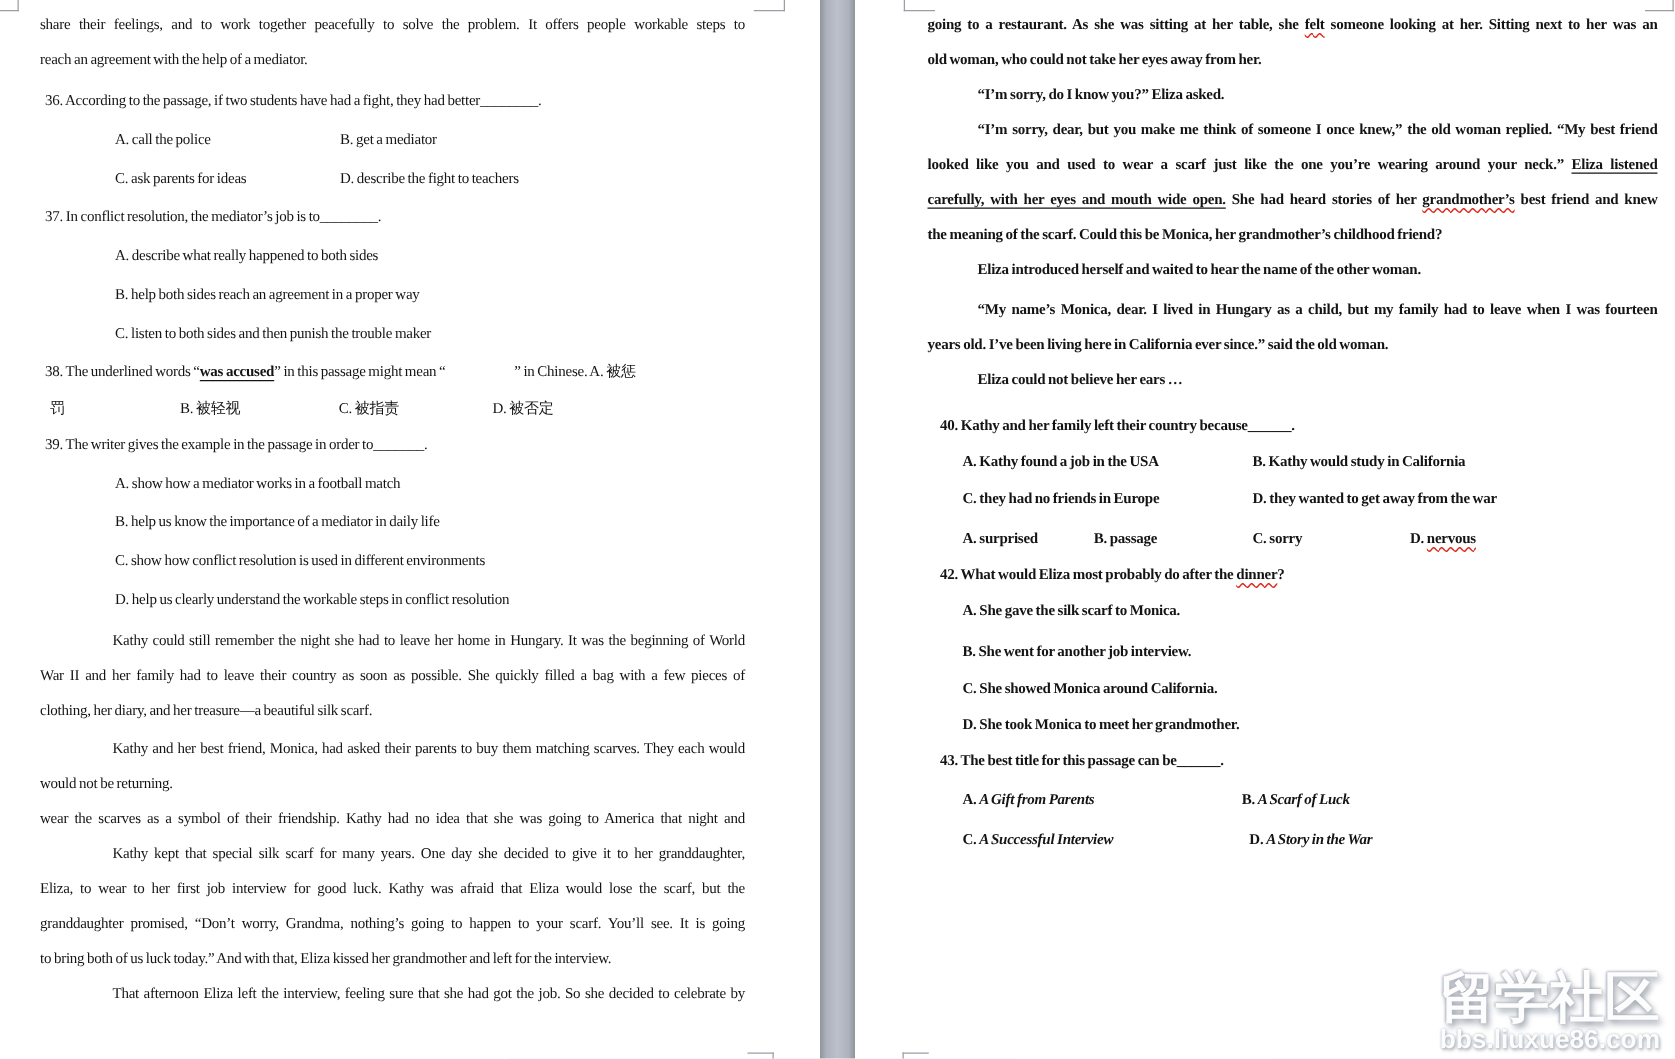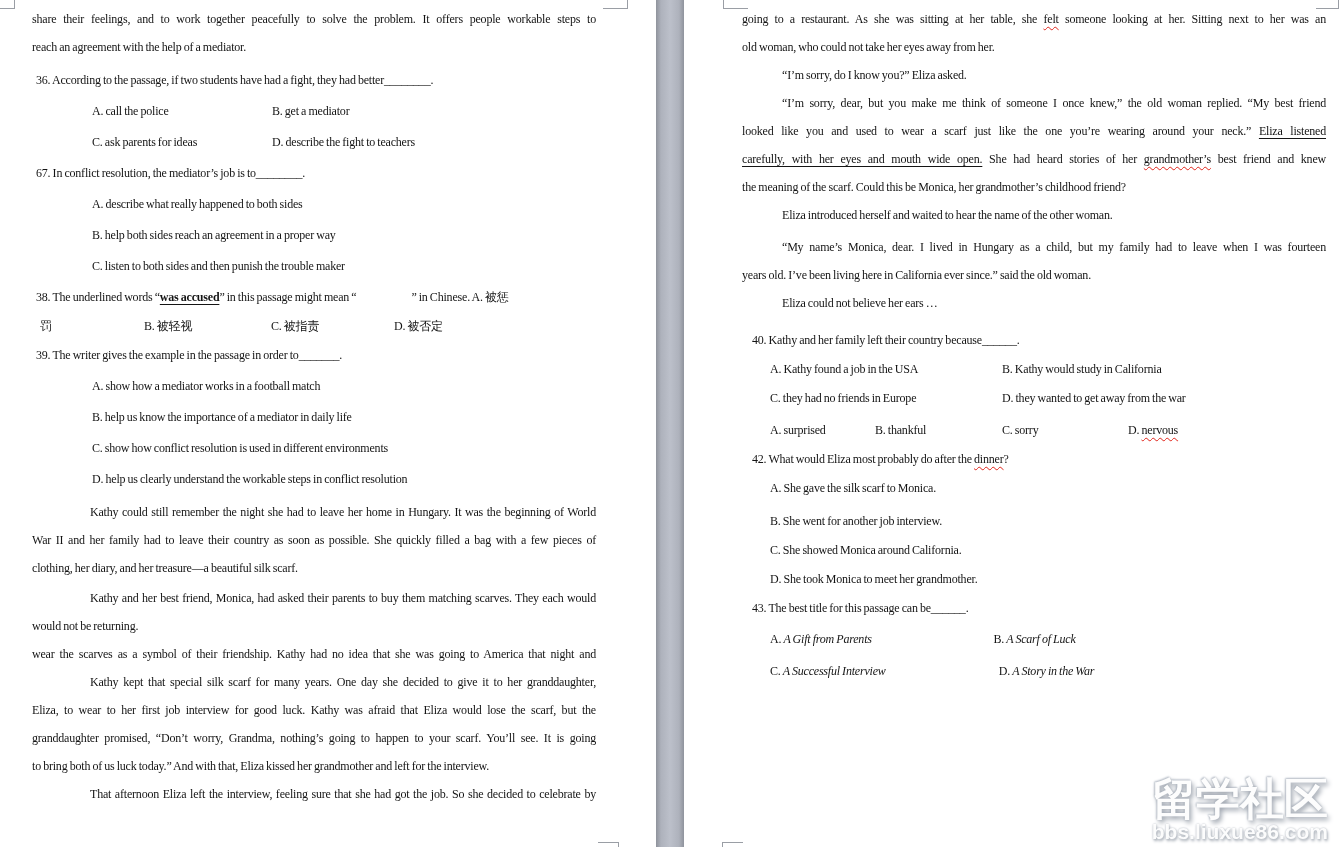--- a/index.html
+++ b/index.html
@@ -1,21 +1,21 @@
 <!DOCTYPE html>
 <html><head>
 <meta charset="utf-8">
 <style>
   html,body{margin:0;padding:0;background:#e8e8e8;}
   .canvas{position:relative;width:1340px;height:847px;background:#ffffff;overflow:hidden;
           font-family:"Liberation Serif","DejaVu Serif",serif;color:#141414;
           font-size:12px;letter-spacing:-0.2px;word-spacing:-0.6px;}
   .page{position:absolute;top:0;height:847px;background:#ffffff;overflow:hidden;}
   .page-left{left:0;width:600px;padding-left:11px;}
-  .page-right{left:684px;width:656px;}
+  .page-right{left:684px;width:656px;font-weight:bold;}
   .gutter{position:absolute;top:0;left:656px;width:28px;height:847px;
           background:linear-gradient(90deg,#8f939c 0%,#aeb2bc 18%,#bcc0ca 50%,#aeb2bc 82%,#8f939c 100%);}
   .textcol{position:absolute;top:5px;}
   .page-left .textcol{left:32px;width:564px;}
   .page-right .textcol{left:58px;width:584px;}
   .line{white-space:normal;overflow:visible;}
   .ln-body{height:28px;line-height:28px;}
   .ln-q{height:31px;line-height:31px;}
   .ln-opt{height:31px;line-height:31px;}
   .ln-q38b{height:27px;line-height:27px;}
@@ -48,21 +48,21 @@
 
 <div class="canvas">
 
   <div class="page page-left">
     <div class="textcol" id="left-col">
         <div class="line ln-body justify"><span class="seg">share their feelings, and to work together peacefully to solve the problem. It offers people workable steps to</span></div>
         <div class="line ln-body"><span class="seg">reach an agreement with the help of a mediator.</span></div>
         <div class="line ln-q" style="padding-left: 4px; margin-top: 4px;"><span class="seg">36. According to the passage, if two students have had a fight, they had better________.</span></div>
         <div class="line ln-opt" style="padding-left: 60px;"><span class="seg col" style="width: 180px;">A.  call the police</span><span class="seg">B. get a mediator</span></div>
         <div class="line ln-opt" style="padding-left: 60px;"><span class="seg col" style="width: 180px;">C. ask parents for ideas</span><span class="seg">D. describe the fight to teachers</span></div>
-        <div class="line ln-q" style="padding-left: 4px;"><span class="seg">67. In conflict resolution, the mediator’s job is to________.</span></div>
+        <div class="line ln-q" style="padding-left: 4px;"><span class="seg">37. In conflict resolution, the mediator’s job is to________.</span></div>
         <div class="line ln-opt" style="padding-left: 60px;"><span class="seg">A.  describe what really happened to both sides</span></div>
         <div class="line ln-opt" style="padding-left: 60px;"><span class="seg">B.  help both sides reach an agreement in a proper way</span></div>
         <div class="line ln-opt" style="padding-left: 60px;"><span class="seg">C.  listen to both sides and then punish the trouble maker</span></div>
         <div class="line ln-q" style="padding-left: 4px;"><span class="seg">38. The underlined words “</span><span class="seg b u">was accused</span><span class="seg">” in this passage might mean “</span><span class="seg col" style="width: 55px;"></span><span class="seg">” in Chinese.  A.   被惩</span></div>
         <div class="line ln-q38b" style="padding-left: 8px;"><span class="seg col" style="width: 104px;">罚</span><span class="seg col" style="width: 127px;">B.   被轻视</span><span class="seg col" style="width: 123px;">C.   被指责</span><span class="seg">D.   被否定</span></div>
         <div class="line ln-q" style="padding-left: 4px;"><span class="seg">39. The writer gives the example in the passage in order to_______.</span></div>
         <div class="line ln-opt" style="padding-left: 60px;"><span class="seg">A.  show how a mediator works in a football match</span></div>
         <div class="line ln-opt" style="padding-left: 60px;"><span class="seg">B.  help us know the importance of a mediator in daily life</span></div>
         <div class="line ln-opt" style="padding-left: 60px;"><span class="seg">C.  show how conflict resolution is used in different environments</span></div>
         <div class="line ln-opt" style="padding-left: 60px;"><span class="seg">D.  help us clearly understand the workable steps in conflict resolution</span></div>
@@ -91,21 +91,21 @@
         <div class="line ln-body justify"><span class="seg">looked like you and used to wear a scarf just like the one you’re wearing around your neck.” </span><span class="seg u">Eliza listened</span></div>
         <div class="line ln-body justify"><span class="seg u">carefully, with her eyes and mouth wide open.</span><span class="seg"> She had heard stories of her </span><span class="seg sq">grandmother’s</span><span class="seg"> best friend and knew</span></div>
         <div class="line ln-body"><span class="seg">the meaning of the scarf. Could this be Monica, her grandmother’s childhood friend?</span></div>
         <div class="line ln-body" style="padding-left: 40px;"><span class="seg">Eliza introduced herself and waited to hear the name of the other woman.</span></div>
         <div class="line ln-body justify" style="padding-left: 40px; margin-top: 4px;"><span class="seg">“My name’s Monica, dear. I lived in Hungary as a child, but my family had to leave when I was fourteen</span></div>
         <div class="line ln-body"><span class="seg">years old. I’ve been living here in California ever since.” said the old woman.</span></div>
         <div class="line ln-body" style="padding-left: 40px;"><span class="seg">Eliza could not believe her ears …</span></div>
         <div class="line ln-qr" style="padding-left: 10px; margin-top: 9px;"><span class="seg">40. Kathy and her family left their country because______.</span></div>
         <div class="line ln-optr" style="padding-left: 28px;"><span class="seg col" style="width: 232px;">A.  Kathy found a job in the USA</span><span class="seg">B. Kathy would study in California</span></div>
         <div class="line ln-optr" style="padding-left: 28px;"><span class="seg col" style="width: 232px;">C. they had no friends in Europe</span><span class="seg">D. they wanted to get away from the war</span></div>
-        <div class="line ln-optr" style="padding-left: 28px; margin-top: 3px;"><span class="seg col" style="width: 105px;">A.  surprised</span><span class="seg col" style="width: 127px;">B. thankful</span><span class="seg col" style="width: 126px;">C. sorry</span><span class="seg">D. </span><span class="seg sq">nervous</span></div>
+        <div class="line ln-optr" style="padding-left: 28px; margin-top: 3px;"><span class="seg col" style="width: 105px;">A.  surprised</span><span class="seg col" style="width: 127px;">B. passage</span><span class="seg col" style="width: 126px;">C. sorry</span><span class="seg">D. </span><span class="seg sq">nervous</span></div>
         <div class="line ln-qr" style="padding-left: 10px;"><span class="seg">42. What would Eliza most probably do after the </span><span class="seg sq">dinner</span><span class="seg">?</span></div>
         <div class="line ln-optr" style="padding-left: 28px;"><span class="seg">A.  She gave the silk scarf to Monica.</span></div>
         <div class="line ln-optr" style="padding-left: 28px; margin-top: 4px;"><span class="seg">B.  She went for another job interview.</span></div>
         <div class="line ln-optr" style="padding-left: 28px;"><span class="seg">C.  She showed Monica around California.</span></div>
         <div class="line ln-optr" style="padding-left: 28px;"><span class="seg">D.  She took Monica to meet her grandmother.</span></div>
         <div class="line ln-qr" style="padding-left: 10px;"><span class="seg">43. The best title for this passage can be______.</span></div>
         <div class="line ln-optr" style="padding-left: 28px; margin-top: 2px;"><span class="seg">A.  </span><span class="seg i col" style="width: 210px;">A Gift from Parents</span><span class="seg">B. </span><span class="seg i">A Scarf of Luck</span></div>
         <div class="line ln-optr" style="padding-left: 28px; margin-top: 3px;"><span class="seg">C. </span><span class="seg i col" style="width: 216px;">A Successful Interview</span><span class="seg">D. </span><span class="seg i">A Story in the War</span></div>
       </div>
   </div>

